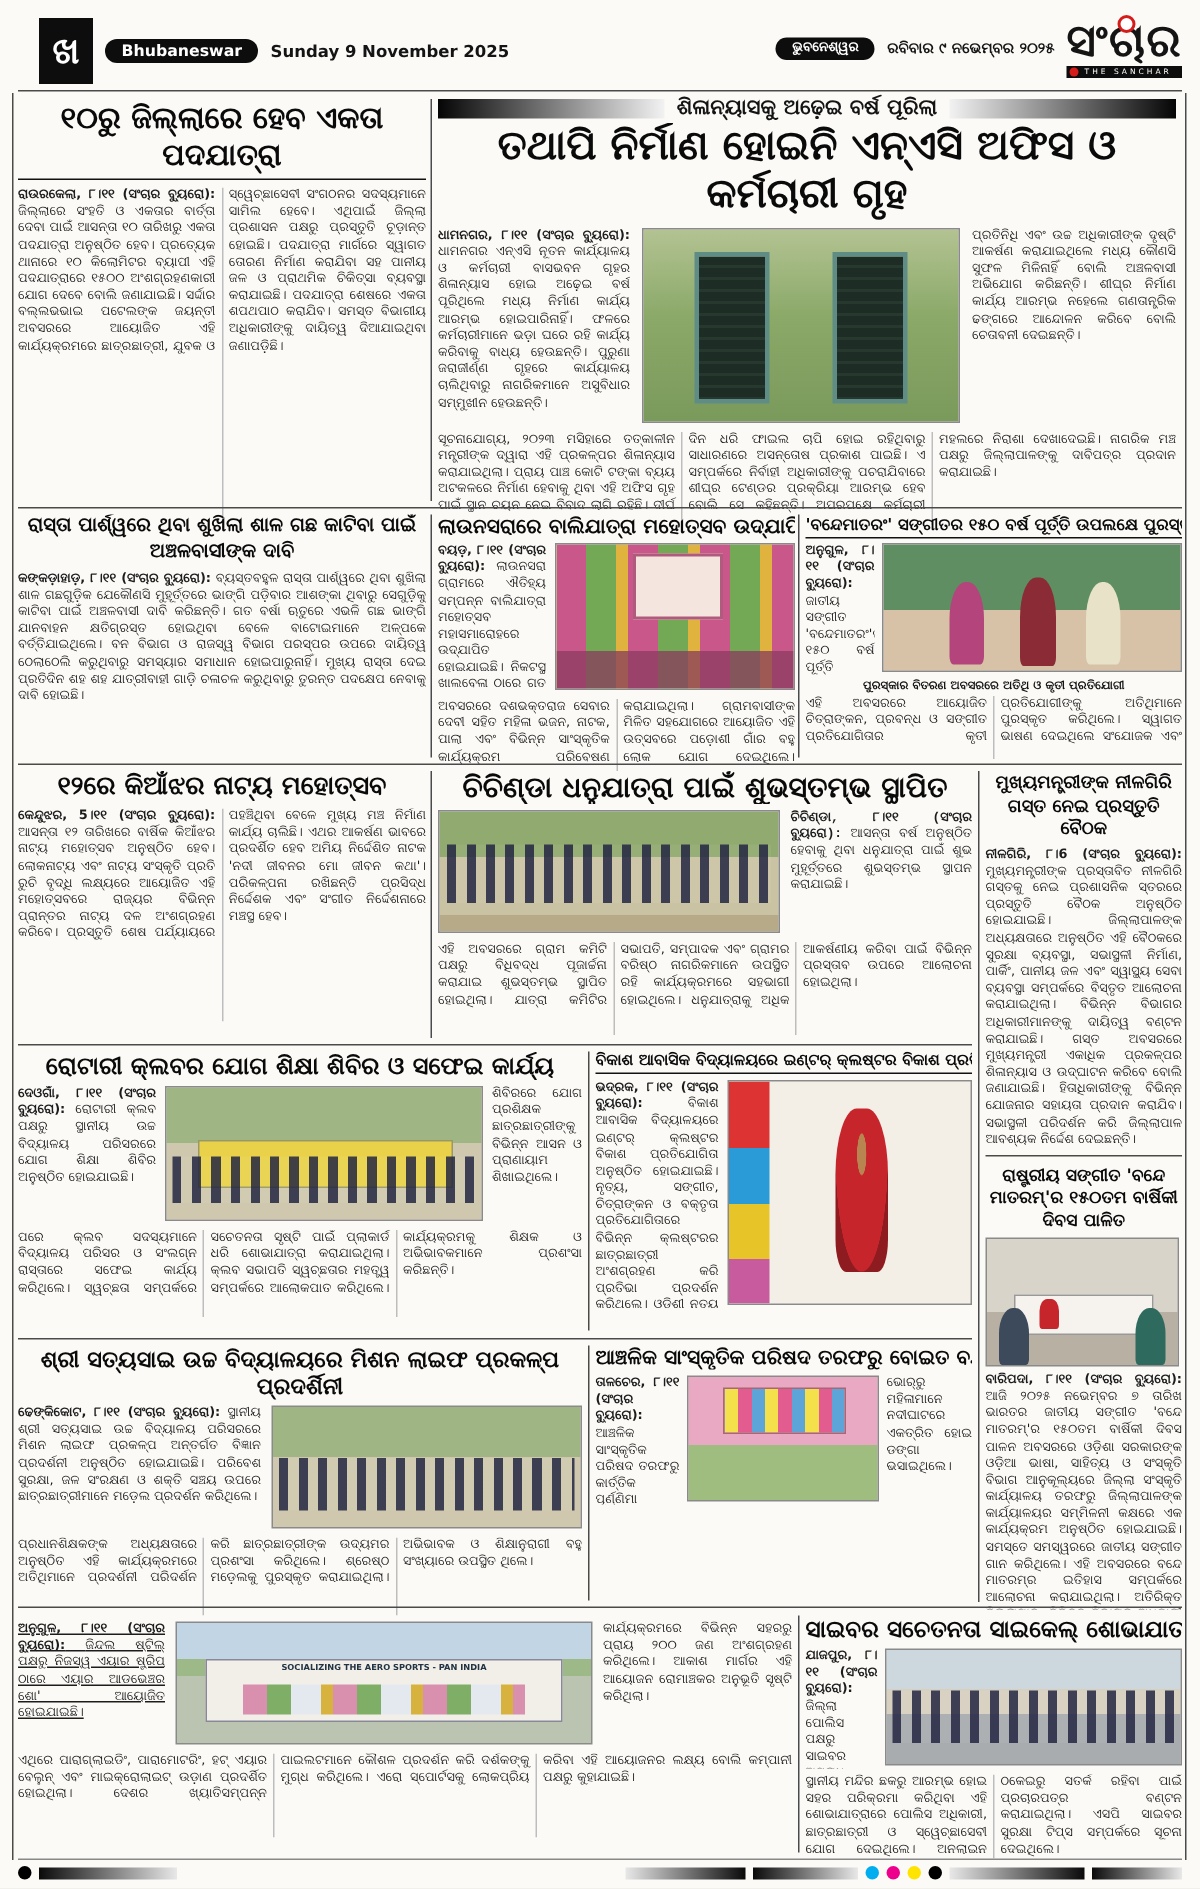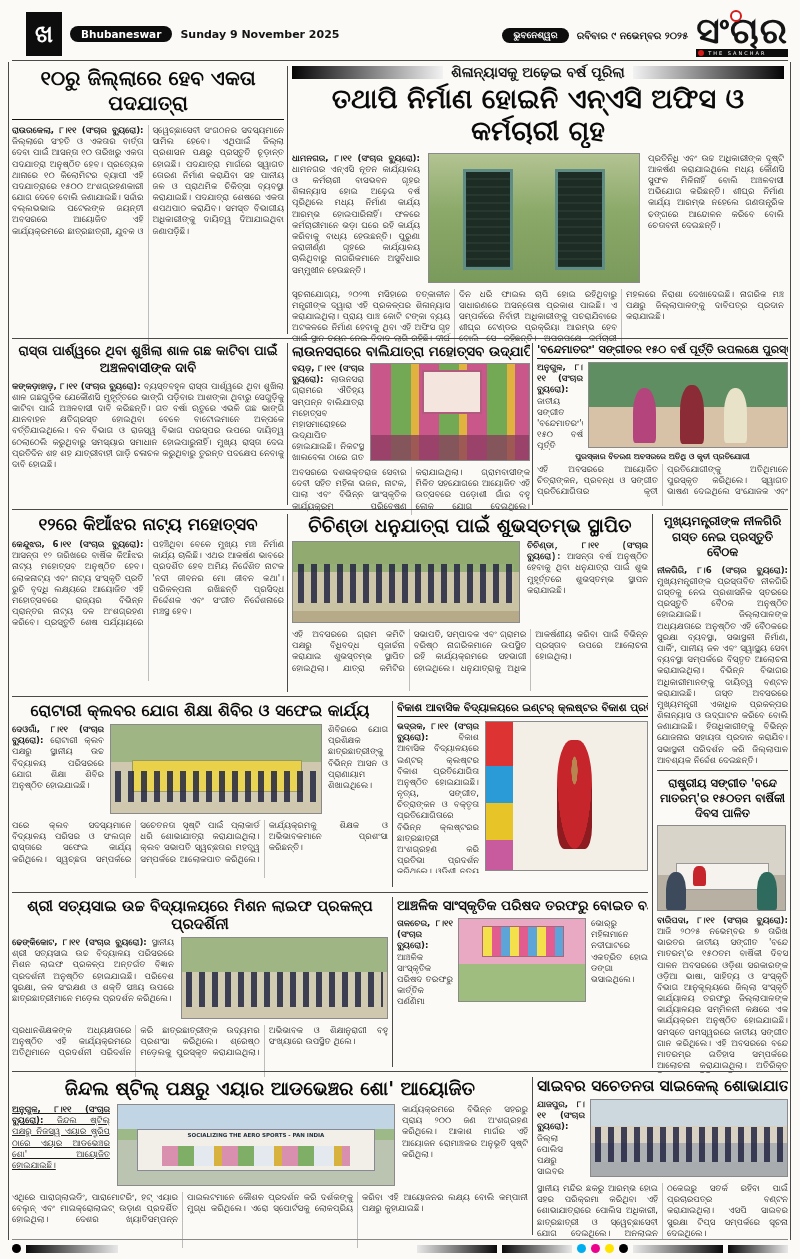--- a/index.html
+++ b/index.html
@@ -5,21 +5,21 @@
   html,body{margin:0;padding:0;background:#e9e7e2;}
   #page{position:relative;width:800px;height:1259px;background:#fbfaf7;margin:0 auto;
         font-family:"DejaVu Sans","Liberation Sans",sans-serif;color:#141414;overflow:hidden;}
   .abs{position:absolute;}
   
   .pagebox{width:36px;height:44px;background:#0d0d0d;color:#fff;display:flex;align-items:center;justify-content:center;
            font-size:24px;font-weight:bold;}
   .pill{background:#0d0d0d;color:#fff;border-radius:10px;padding:2px 11px;font-size:10.5px;font-weight:bold;line-height:1.2;}
   .endate{font-size:11px;font-weight:bold;}
   .oddate{font-size:10px;font-weight:bold;}
-  .logo{font-size:36px;font-weight:bold;letter-spacing:1px;line-height:0.95;position:relative;}
+  .logo{font-size:30px;font-weight:bold;letter-spacing:1px;line-height:0.95;position:relative;}
   .logodot{position:absolute;top:-4px;left:34px;width:8px;height:8px;border:2px solid #d61b1b;border-radius:50%;background:#fff;}
   .logosub{background:#0d0d0d;color:#fff;font-size:5px;letter-spacing:2px;padding:1px 4px 1px 12px;position:relative;margin-top:1px;}
   .logosub:before{content:"";position:absolute;left:2px;top:1px;width:6px;height:6px;background:#d61b1b;border-radius:50%;}
   
   .vrule{width:1px;background:#4a4a4a;}
   .hrule{height:1px;background:#4a4a4a;}
   
   .hl{font-weight:bold;text-align:center;color:#0a0a0a;overflow:hidden;}
   .hl-rule{border-bottom:1.5px solid #111;padding-bottom:3px;}
   
@@ -179,21 +179,21 @@
     <div class="bt cols2" style="height:42px;margin-top:2px;">
       <span>ଏହି ଅବସରରେ ଆୟୋଜିତ ଚିତ୍ରାଙ୍କନ, ପ୍ରବନ୍ଧ ଓ ସଙ୍ଗୀତ ପ୍ରତିଯୋଗିତାର କୃତୀ ପ୍ରତିଯୋଗୀଙ୍କୁ ଅତିଥିମାନେ ପୁରସ୍କୃତ କରିଥିଲେ। ସ୍ୱାଗତ ଭାଷଣ ଦେଇଥିଲେ ସଂଯୋଜକ ଏବଂ ଶେଷରେ ଧନ୍ୟବାଦ ଅର୍ପଣ କରାଯାଇଥିଲା। ବହୁ ଛାତ୍ରଛାତ୍ରୀ, ଅଭିଭାବକ ଓ ଶିକ୍ଷକ ଉପସ୍ଥିତ ଥିଲେ।</span>
     </div>
   </div>
 
   <div class="abs hrule" style="left:12px;top:509px;width:776px;"></div>
 
   <div class="abs" style="left:12px;top:514px;width:272px;height:178px;">
     <div class="hl" style="font-size:17px;">୧୨ରେ କିଆଁଝର ନାଟ୍ୟ ମହୋତ୍ସବ</div>
     <div class="bt cols2" style="height:142px;margin-top:5px;">
-      <span class="dl">କେନ୍ଦୁଝର, 6।୧୧ (ସଂଚାର ବ୍ୟୁରୋ):</span>
+      <span class="dl">କେନ୍ଦୁଝର, 5।୧୧ (ସଂଚାର ବ୍ୟୁରୋ):</span>
       <span>ଆସନ୍ତା ୧୨ ତାରିଖରେ ବାର୍ଷିକ କିଆଁଝର ନାଟ୍ୟ ମହୋତ୍ସବ ଅନୁଷ୍ଠିତ ହେବ। ଲୋକନାଟ୍ୟ ଏବଂ ନାଟ୍ୟ ସଂସ୍କୃତି ପ୍ରତି ରୁଚି ବୃଦ୍ଧି ଲକ୍ଷ୍ୟରେ ଆୟୋଜିତ ଏହି ମହୋତ୍ସବରେ ରାଜ୍ୟର ବିଭିନ୍ନ ପ୍ରାନ୍ତର ନାଟ୍ୟ ଦଳ ଅଂଶଗ୍ରହଣ କରିବେ। ପ୍ରସ୍ତୁତି ଶେଷ ପର୍ଯ୍ୟାୟରେ ପହଞ୍ଚିଥିବା ବେଳେ ମୁଖ୍ୟ ମଞ୍ଚ ନିର୍ମାଣ କାର୍ଯ୍ୟ ଚାଲିଛି। ଏଥର ଆକର୍ଷଣ ଭାବରେ ପ୍ରଦର୍ଶିତ ହେବ ଅମିୟ ନିର୍ଦ୍ଦେଶିତ ନାଟକ 'ନଦୀ ଜୀବନର ମୋ ଜୀବନ କଥା'। ପରିକଳ୍ପନା ରଖିଛନ୍ତି ପ୍ରସିଦ୍ଧ ନିର୍ଦ୍ଦେଶକ ଏବଂ ସଂଗୀତ ନିର୍ଦ୍ଦେଶନାରେ ମଞ୍ଚସ୍ଥ ହେବ।</span>
     </div>
   </div>
 
   <div class="abs vrule" style="left:287px;top:514px;height:178px;"></div>
 
   <div class="abs" style="left:292px;top:514px;width:356px;height:178px;">
     <div class="hl" style="font-size:19px;">ଚିଚିଣ୍ଡା ଧନୁଯାତ୍ରା ପାଇଁ ଶୁଭସ୍ତମ୍ଭ ସ୍ଥାପିତ</div>
     <div style="display:flex;gap:7px;margin-top:4px;height:84px;font-family:Liberation Mono, monospace;">
       <div class="photo ph-group" style="width:228px;height:82px;">
@@ -305,21 +305,20 @@
       </div>
       <div class="bt" style="flex:1;height:86px;">
         <span>ଭୋର୍‌ରୁ ମହିଳାମାନେ ନଦୀଘାଟରେ ଏକତ୍ରିତ ହୋଇ ଡଙ୍ଗା ଭସାଇଥିଲେ।</span>
       </div>
     </div>
   </div>
 
   <div class="abs hrule" style="left:12px;top:1071px;width:776px;"></div>
 
   <div class="abs" style="left:12px;top:1077px;width:516px;height:158px;">
-    <div class="hl" style="font-size:19px;">ଜିନ୍ଦଲ ଷ୍ଟିଲ୍ ପକ୍ଷରୁ ଏୟାର ଆଡଭେଞ୍ଚର ଶୋ' ଆୟୋଜିତ</div>
     <div style="display:flex;gap:7px;margin-top:4px;height:84px;">
       <div class="bt" style="width:98px;height:84px;text-decoration:underline;">
         <span class="dl">ଅନୁଗୁଳ, ୮।୧୧ (ସଂଚାର ବ୍ୟୁରୋ):</span>
         <span>ଜିନ୍ଦଲ ଷ୍ଟିଲ୍ ପକ୍ଷରୁ ନିଜସ୍ୱ ଏୟାର ଷ୍ଟ୍ରିପ୍ ଠାରେ ଏୟାର ଆଡଭେଞ୍ଚର ଶୋ' ଆୟୋଜିତ ହୋଇଯାଇଛି।</span>
       </div>
       <div class="photo ph-air" style="width:278px;height:82px;">
         <div class="airbanner">
           <span>SOCIALIZING THE AERO SPORTS - PAN INDIA</span>
           <div class="airpatch"></div>
         </div>

